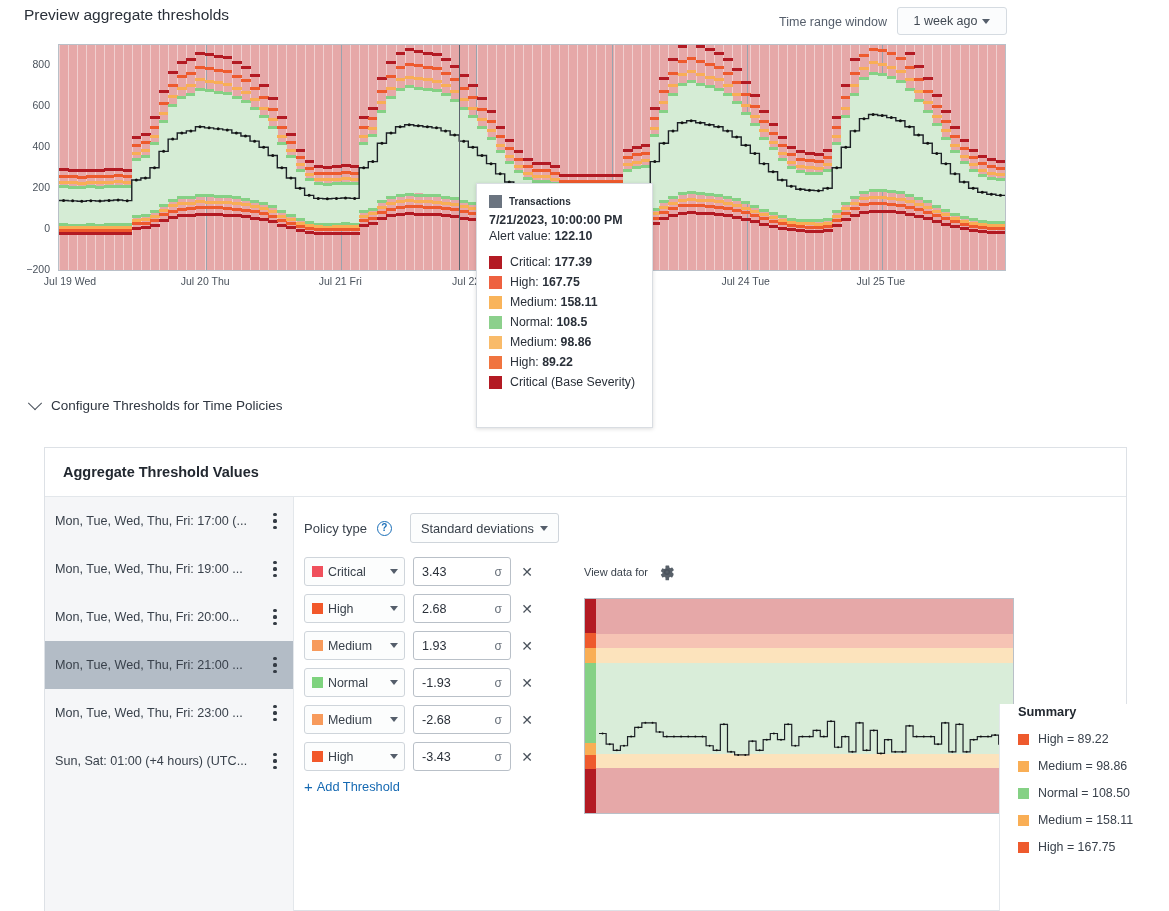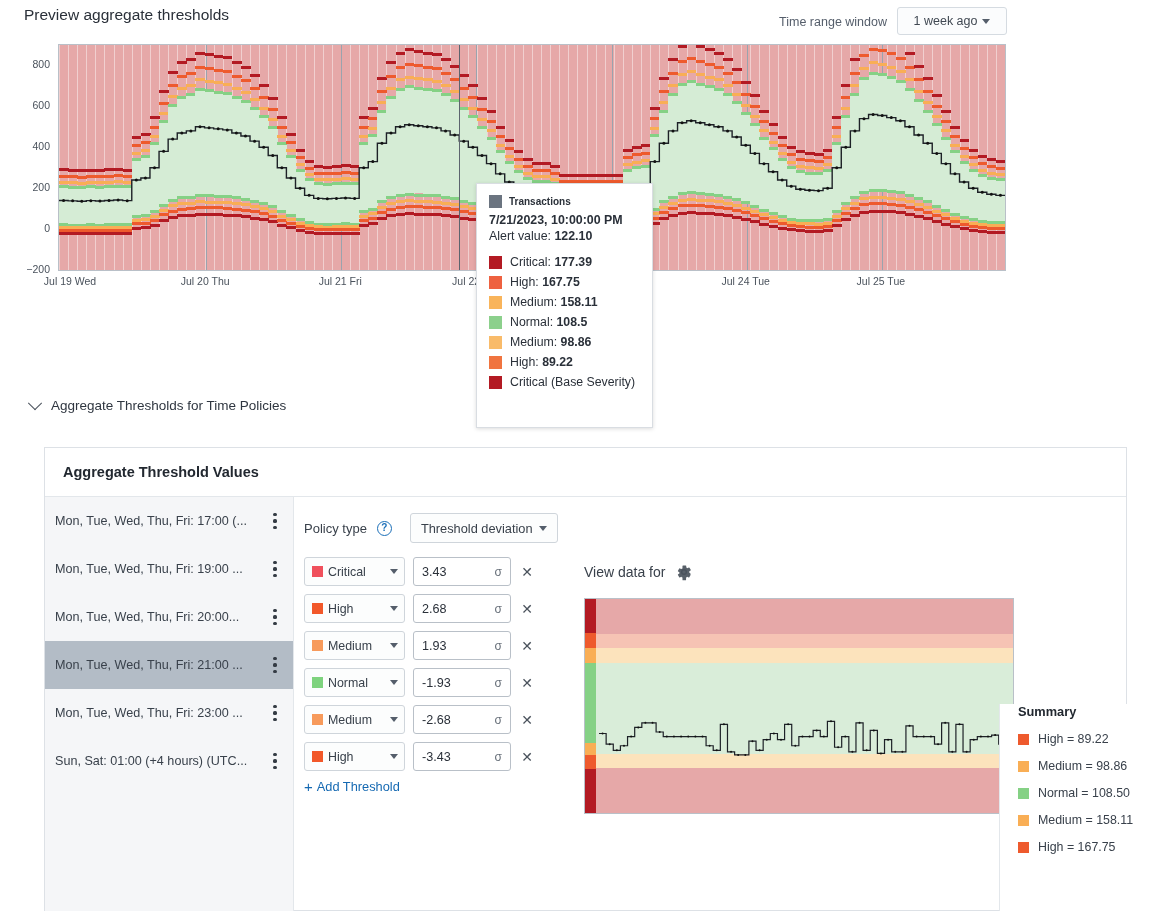--- a/index.html
+++ b/index.html
@@ -146,21 +146,21 @@
   .sigma { color: #6a727c; font-size: 12px; }
   .x-btn { width: 16px; text-align: center; font-size: 14px; color: #4a525c; cursor: pointer; }
   .add-thr {
     margin-top: 6px; font-size: 12.8px; color: #1569b2; cursor: pointer;
     display: flex; align-items: center; gap: 4px;
   }
   .plus { font-size: 15px; line-height: 12px; }
 
   .mini-col { flex: 1; padding-left: 28px; }
   .vdf-row { display: flex; align-items: center; gap: 10px; height: 30px; }
-  .vdf-label { font-size: 14px; color: #39414b; }
+  .vdf-label { font-size: 11px; color: #39414b; }
   .vdf-select {
     height: 30px; padding: 0 10px; border: 1px solid #cfd5db; border-radius: 3px;
     background: #fcfdfd; font-size: 12.6px; color: #39414b;
     display: flex; align-items: center; gap: 6px; cursor: pointer;
   }
   .gear { width: 18px; height: 18px; cursor: pointer; }
 
   .mini-chart {
     position: relative; margin-top: 11px; width: 430px; height: 216px;
     border: 1px solid #b9c0c8; background: #e6a8a8; overflow: hidden;
@@ -1400,21 +1400,21 @@
           <div class="tt-row">
             <span class="tt-sw" style="background: rgb(179, 26, 35);"></span>
             <span>Critical (Base Severity)</span>
           </div>
         </div>
     </div>
   </div>
 
   <div class="configure-row">
     <span class="chev-down"></span>
-    <span>Aggregate Thresholds for Time Policies</span>
+    <span>Configure Thresholds for Time Policies</span>
   </div>
 
   <div class="agg-panel">
     <div class="agg-head">Aggregate Threshold Values</div>
     <div class="agg-body">
 
       <div class="policy-list" id="policy-list">
           <div class="policy-item">
             <div class="policy-label">Mon, Tue, Wed, Thu, Fri: 17:00 (...</div>
             <div class="kebab">
@@ -1463,21 +1463,21 @@
               <i></i>
             </div>
           </div>
         </div>
 
       <div class="policy-detail">
         <div class="ptype-row">
           <span class="ptype-label">Policy type</span>
           <span class="help-icon">?</span>
           <span class="ptype-select">
-            <span>Threshold deviation</span>
+            <span>Standard deviations</span>
             <span class="caret"></span>
           </span>
         </div>
 
 
         <div class="detail-cols">
           <div class="thr-col">
             <div id="thr-rows">
                 <div class="thr-row">
                   <span class="sev-select">

